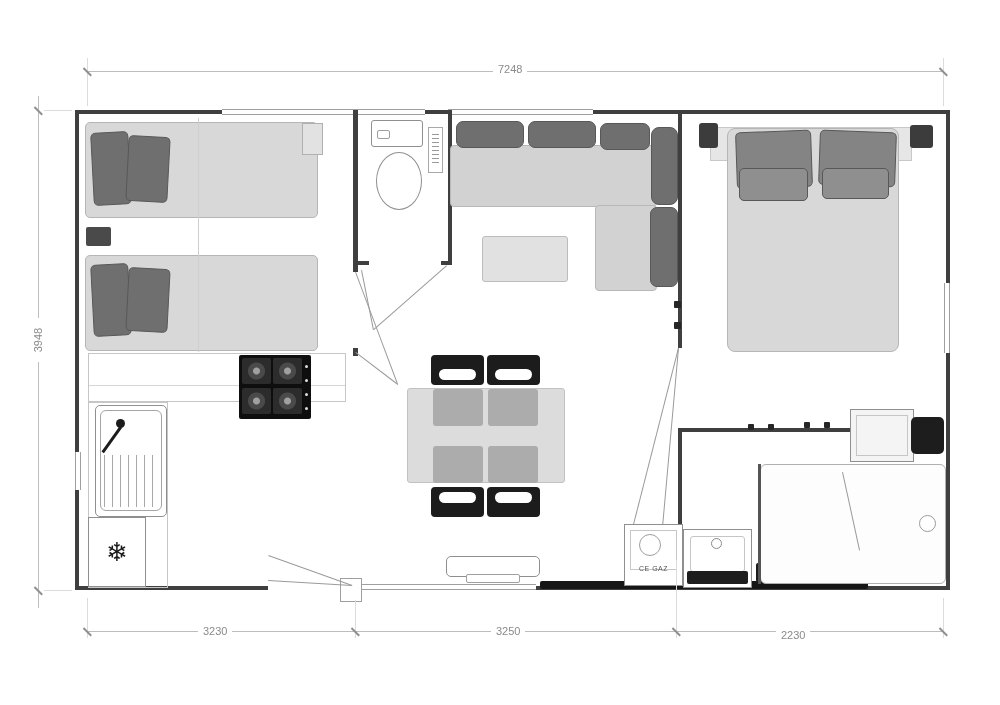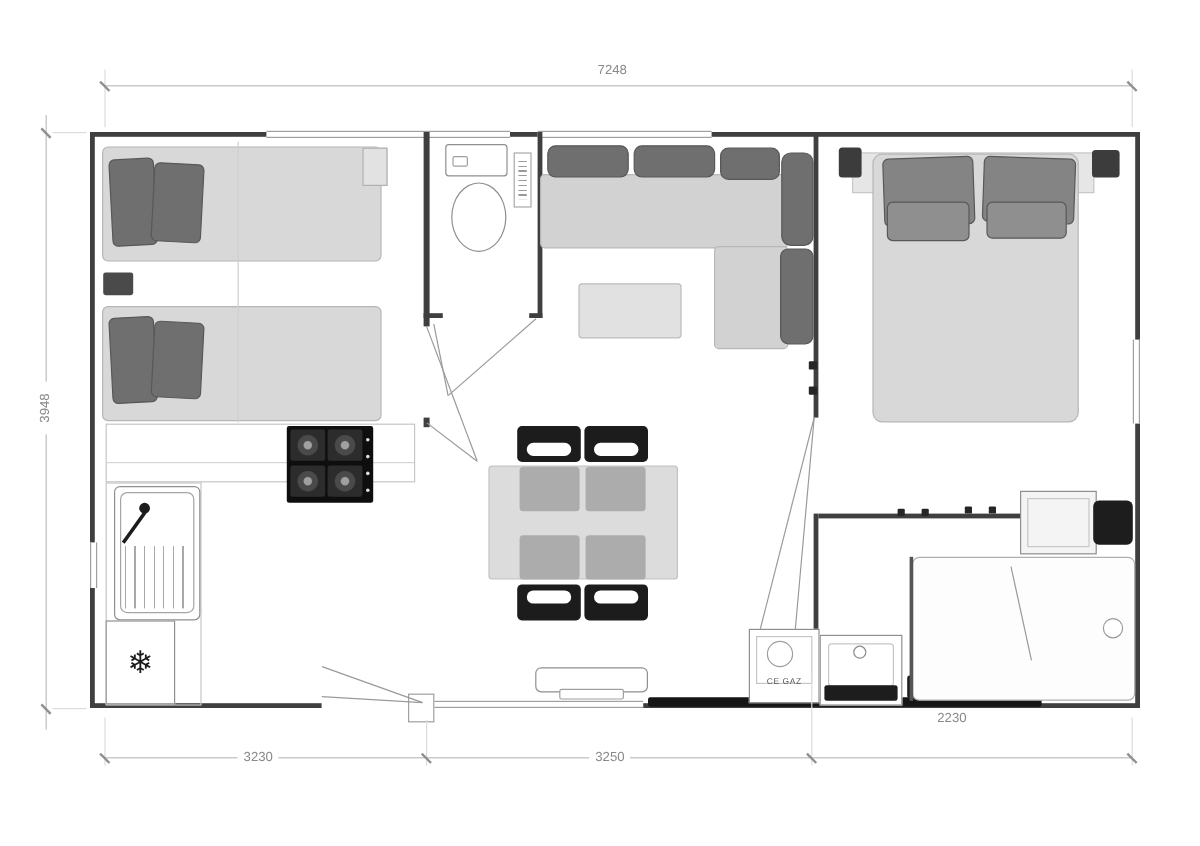--- a/index.html
+++ b/index.html
@@ -169,35 +169,35 @@
   <div class="abs" style="left:760px;top:464px;width:186px;height:120px;background:#fdfdfd;border:1px solid #b0b0b0;border-radius:6px;box-sizing:border-box;"></div>
   <div class="abs" style="left:758px;top:464px;width:3px;height:120px;background:#555;"></div>
   <div class="ln" style="left:843px;top:472px;width:80px;transform:rotate(77.7deg);"></div>
   <div class="abs circle" style="left:919px;top:515px;width:17px;height:17px;border:1px solid #9a9a9a;box-sizing:border-box;background:#fff;"></div>
 
   <div class="ext" style="left:87px;top:58px;width:1px;height:48px;"></div>
   <div class="ext" style="left:943px;top:58px;width:1px;height:48px;"></div>
   <div class="dimline" style="left:87px;top:71px;width:856px;height:1px;"></div>
   <div class="tick" style="left:82px;top:71px;"></div>
   <div class="tick" style="left:938px;top:71px;"></div>
-  <div class="dimtext" style="left:493px;top:52px;">7248</div>
+  <div class="dimtext" style="left:493px;top:62px;">7248</div>
 
   <div class="ext" style="left:44px;top:110px;width:28px;height:1px;"></div>
   <div class="ext" style="left:44px;top:590px;width:28px;height:1px;"></div>
   <div class="dimline" style="left:38px;top:96px;width:1px;height:512px;"></div>
   <div class="tick" style="left:33px;top:110px;"></div>
   <div class="tick" style="left:33px;top:590px;"></div>
   <div class="dimtext" style="left:16px;top:333px;transform:rotate(-90deg);transform-origin:center;width:44px;text-align:center;padding:0;">3948</div>
 
   <div class="ext" style="left:87px;top:598px;width:1px;height:40px;"></div>
   <div class="ext" style="left:355px;top:600px;width:1px;height:38px;"></div>
   <div class="ext" style="left:676px;top:560px;width:1px;height:78px;"></div>
   <div class="ext" style="left:943px;top:598px;width:1px;height:40px;"></div>
   <div class="dimline" style="left:87px;top:631px;width:856px;height:1px;"></div>
   <div class="tick" style="left:82px;top:631px;"></div>
   <div class="tick" style="left:350px;top:631px;"></div>
   <div class="tick" style="left:671px;top:631px;"></div>
   <div class="tick" style="left:938px;top:631px;"></div>
   <div class="dimtext" style="left:198px;top:624px;">3230</div>
   <div class="dimtext" style="left:491px;top:624px;">3250</div>
-  <div class="dimtext" style="left:776px;top:592px;">2230</div>
+  <div class="dimtext" style="left:776px;top:628px;">2230</div>
 
 </div>
 
 </body></html>

